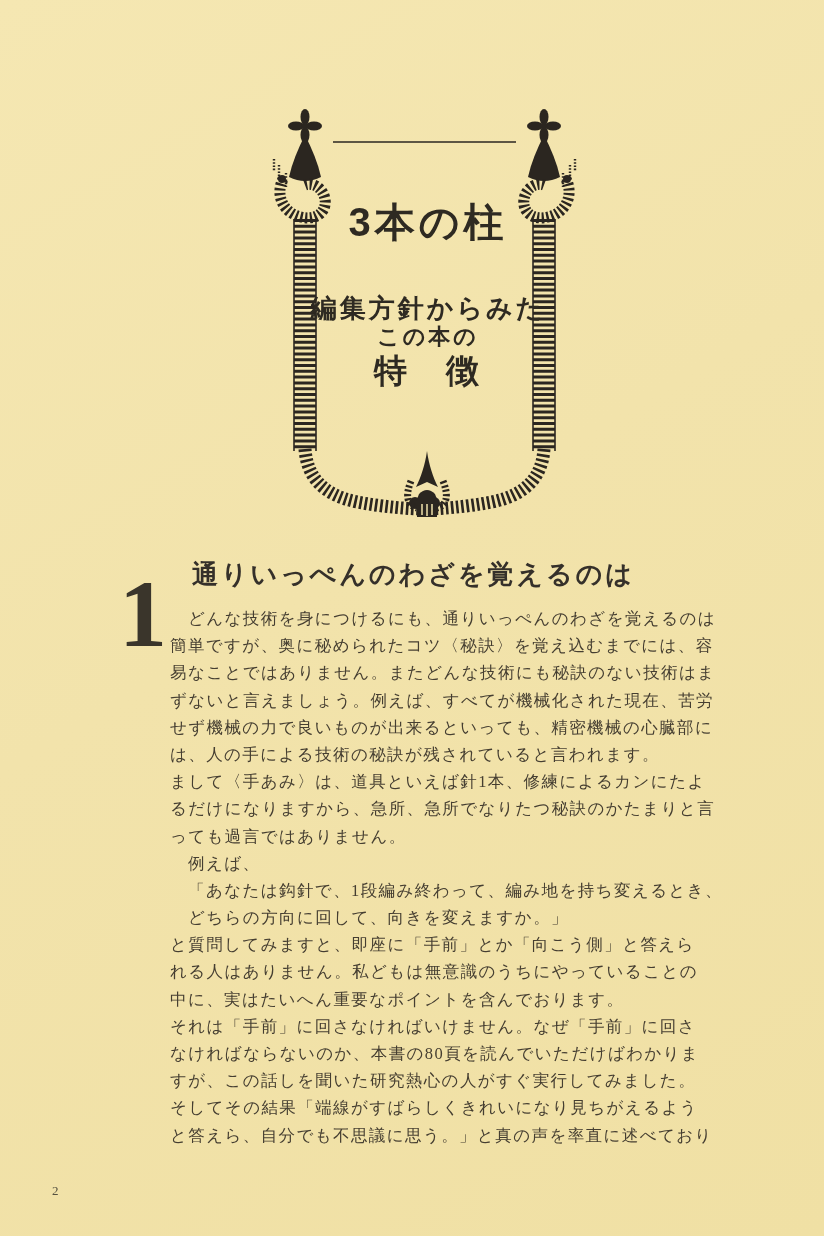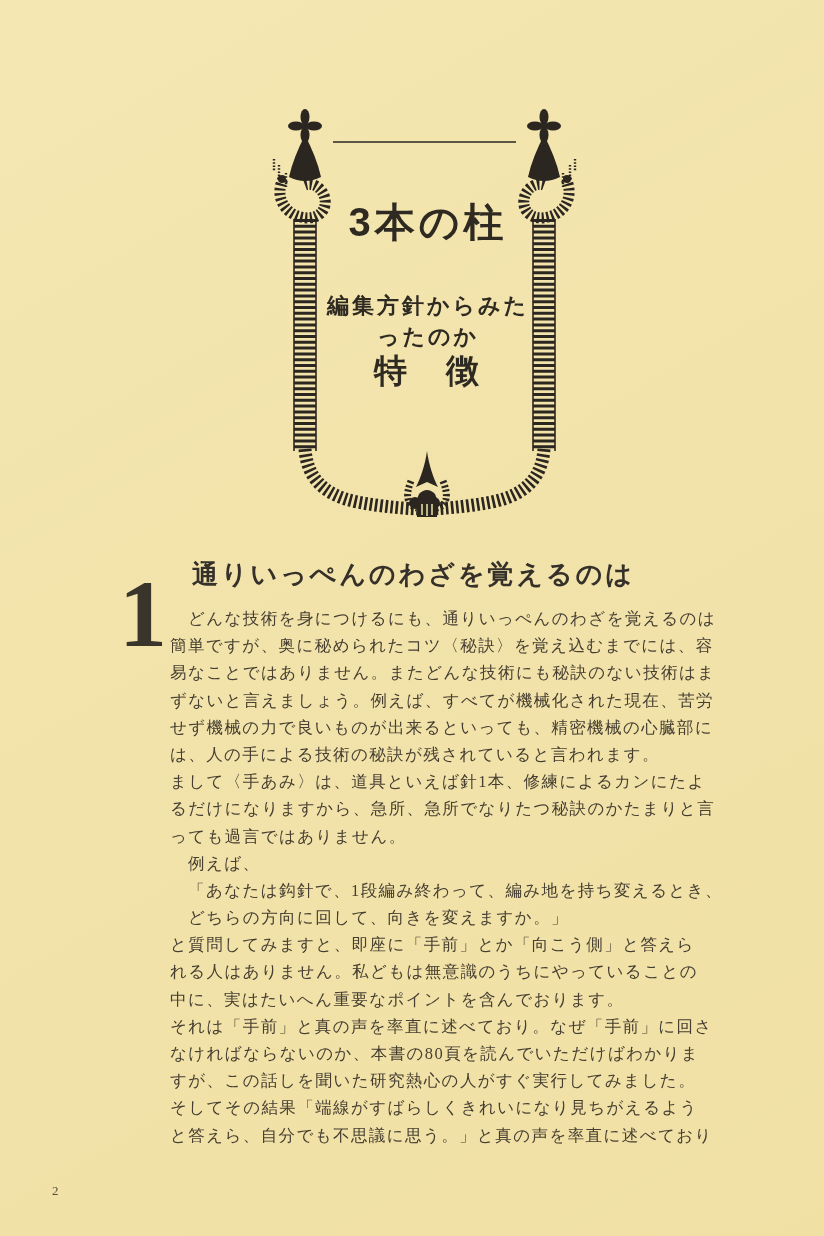--- a/index.html
+++ b/index.html
@@ -14,21 +14,21 @@
   }
   
   .banner-svg{position:absolute;left:265px;top:105px;width:330px;height:430px;}
   
   .banner-text{
     position:absolute;left:268px;width:320px;text-align:center;
     font-family:"Liberation Sans","DejaVu Sans",sans-serif;
     color:#2e2a22;white-space:nowrap;
   }
   .banner-title{top:195px;font-size:40px;font-weight:600;letter-spacing:4px;}
-  .banner-sub1{top:291px;font-size:22px;font-weight:600;letter-spacing:3px;}
+  .banner-sub1{top:291px;font-size:26px;font-weight:600;letter-spacing:3px;}
   .banner-sub2{top:322px;font-size:22px;font-weight:600;letter-spacing:3px;}
   .banner-sub3{top:349px;font-size:33px;font-weight:600;letter-spacing:3px;}
   
   .section-number{
     position:absolute;left:113px;top:566px;width:60px;text-align:center;
     font-size:96px;line-height:1;font-weight:700;color:#3a352b;
     font-family:"Liberation Serif","DejaVu Serif",serif;
   }
   .section-heading{
     position:absolute;left:192px;top:557px;
@@ -119,21 +119,21 @@
       <g stroke="#f2e3ab" stroke-width="1.5" fill="none">
         <path d="M157 399 v11"></path>
           <path d="M162 399 v12"></path>
           <path d="M167 399 v11"></path>
       </g>
     </g>
   </svg>
 
   <div class="banner-text banner-title">3本の柱</div>
   <div class="banner-text banner-sub1">編集方針からみた</div>
-  <div class="banner-text banner-sub2">ったのか</div>
+  <div class="banner-text banner-sub2">この本の</div>
   <div class="banner-text banner-sub3">特　徴</div>
 
   <div class="section-number">1</div>
   <div class="section-heading">通りいっぺんのわざを覚えるのは</div>
 
   <div class="body-text">
     <div class="line indent">どんな技術を身につけるにも、通りいっぺんのわざを覚えるのは</div>
     <div class="line">簡単ですが、奥に秘められたコツ〈秘訣〉を覚え込むまでには、容</div>
     <div class="line">易なことではありません。またどんな技術にも秘訣のない技術はま</div>
     <div class="line">ずないと言えましょう。例えば、すべてが機械化された現在、苦労</div>
@@ -141,21 +141,21 @@
     <div class="line">は、人の手による技術の秘訣が残されていると言われます。</div>
     <div class="line">まして〈手あみ〉は、道具といえば針1本、修練によるカンにたよ</div>
     <div class="line">るだけになりますから、急所、急所でなりたつ秘訣のかたまりと言</div>
     <div class="line">っても過言ではありません。</div>
     <div class="line indent">例えば、</div>
     <div class="line indent">「あなたは鈎針で、1段編み終わって、編み地を持ち変えるとき、</div>
     <div class="line indent">どちらの方向に回して、向きを変えますか。」</div>
     <div class="line">と質問してみますと、即座に「手前」とか「向こう側」と答えら</div>
     <div class="line">れる人はありません。私どもは無意識のうちにやっていることの</div>
     <div class="line">中に、実はたいへん重要なポイントを含んでおります。</div>
-    <div class="line">それは「手前」と真の声を率直に述べており。なぜ「手前」に回さ</div>
+    <div class="line">それは「手前」に回さなければいけません。なぜ「手前」に回さ</div>
     <div class="line">なければならないのか、本書の80頁を読んでいただけばわかりま</div>
     <div class="line">すが、この話しを聞いた研究熱心の人がすぐ実行してみました。</div>
     <div class="line">そしてその結果「端線がすばらしくきれいになり見ちがえるよう</div>
     <div class="line">と答えら、自分でも不思議に思う。」と真の声を率直に述べており</div>
   </div>
 
   <div class="page-number">2</div>
 </div>
 
 </body></html>

